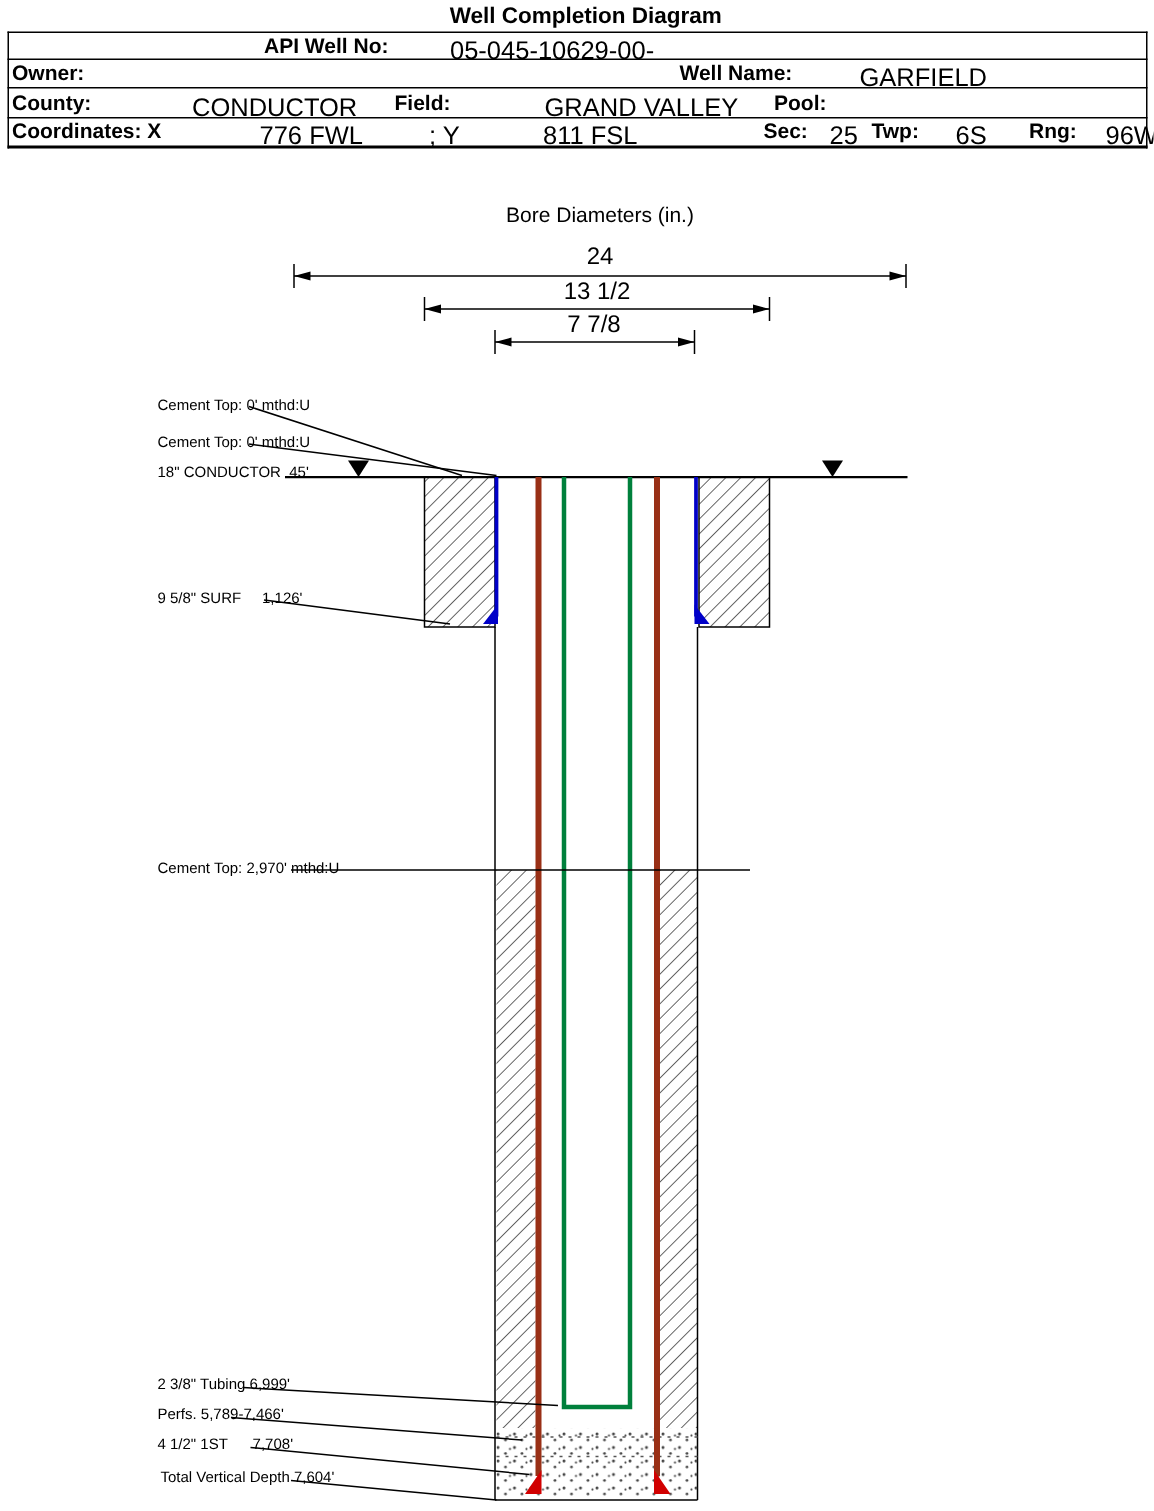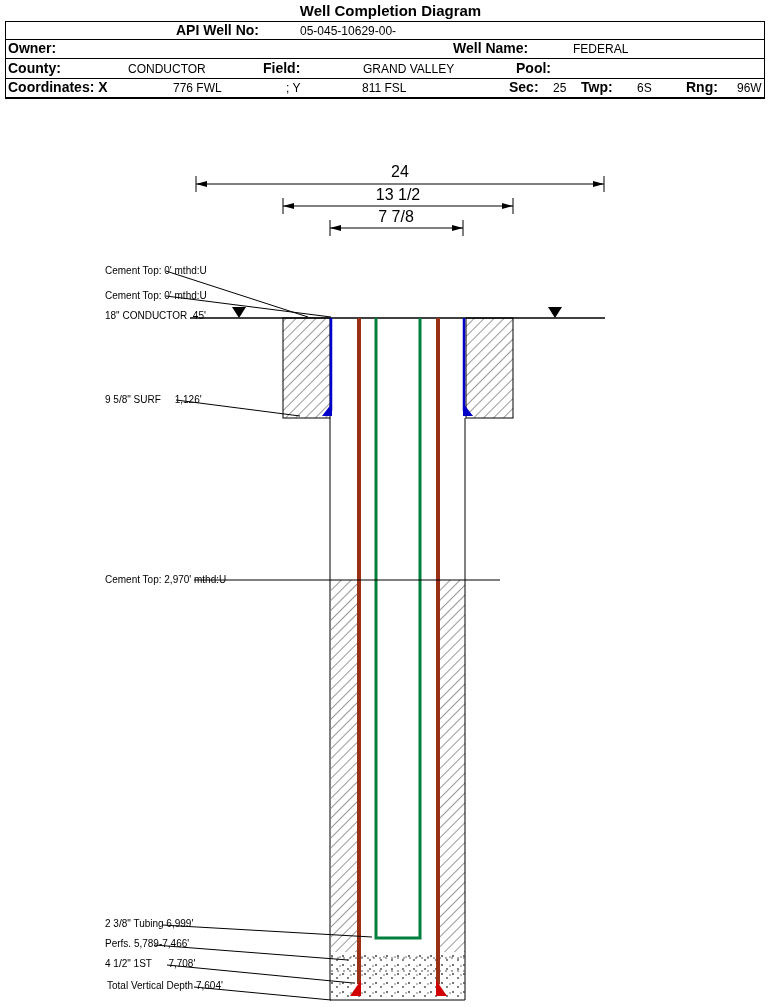--- a/index.html
+++ b/index.html
@@ -1,21 +1,21 @@
 <!DOCTYPE html>
 <html><head>
 <meta charset="utf-8">
 <style>
   html,body{margin:0;padding:0;background:#fff;}
   #stage{position:relative;width:769px;height:1007px;background:#fff;
          font-family:"Liberation Sans",sans-serif;color:#000;overflow:hidden;padding-left:12px;}
   .abs{position:absolute;white-space:nowrap;}
   .hline,.vline{position:absolute;background:#000;}
   .b14{font-weight:bold;font-size:14px;}
-  .v12{font-size:12px;}
+  .v12{font-size:17px;}
   .title{position:absolute;top:2px;left:0;width:100%;text-align:center;font-size:15px;font-weight:bold;}
   .note{position:absolute;top:103px;left:0;width:100%;text-align:center;font-size:9px;font-weight:bold;}
   .diagram-title{position:absolute;top:135px;left:200px;width:400px;text-align:center;font-size:14px;}
   .dim-label{position:absolute;width:120px;text-align:center;font-size:16px;}
   .anno{position:absolute;font-size:10px;white-space:pre;margin-left:47px;}
   svg{position:absolute;top:0;left:0;}
 </style>
 </head>
 <body>
 
@@ -29,40 +29,41 @@
   <div class="hline" style="top:78px;left:5px;width:760px;height:1px"></div>
   <div class="hline" style="top:97px;left:5px;width:760px;height:2px"></div>
   <div class="vline" style="top:21px;left:5px;width:1px;height:78px"></div>
   <div class="vline" style="top:21px;left:764px;width:1px;height:78px"></div>
 
   <div class="abs b14" style="top:22px;left:176px">API Well No:</div>
   <div class="abs v12" style="top:24px;left:300px">05-045-10629-00-</div>
 
   <div class="abs b14" style="top:40px;left:8px">Owner:</div>
   <div class="abs b14" style="top:40px;left:453px">Well Name:</div>
-  <div class="abs v12" style="top:42px;left:573px">FEDERAL</div>
+  <div class="abs v12" style="top:42px;left:573px">GARFIELD</div>
 
   <div class="abs b14" style="top:60px;left:8px">County:</div>
   <div class="abs v12" style="top:62px;left:128px">CONDUCTOR</div>
   <div class="abs b14" style="top:60px;left:263px">Field:</div>
   <div class="abs v12" style="top:62px;left:363px">GRAND VALLEY</div>
   <div class="abs b14" style="top:60px;left:516px">Pool:</div>
 
   <div class="abs b14" style="top:79px;left:8px">Coordinates: X</div>
   <div class="abs v12" style="top:81px;left:173px">776 FWL</div>
   <div class="abs v12" style="top:81px;left:286px">; Y</div>
   <div class="abs v12" style="top:81px;left:362px">811 FSL</div>
   <div class="abs b14" style="top:79px;left:509px">Sec:</div>
   <div class="abs v12" style="top:81px;left:553px">25</div>
   <div class="abs b14" style="top:79px;left:581px">Twp:</div>
   <div class="abs v12" style="top:81px;left:637px">6S</div>
   <div class="abs b14" style="top:79px;left:686px">Rng:</div>
   <div class="abs v12" style="top:81px;left:737px">96W</div>
 
 
+  <div class="diagram-title">Bore Diameters (in.)</div>
   <div class="dim-label" style="top:163px;left:340px">24</div>
   <div class="dim-label" style="top:186px;left:338px">13 1/2</div>
   <div class="dim-label" style="top:208px;left:336px">7 7/8</div>
 
   <svg width="769" height="1007" viewBox="0 0 769 1007">
     <defs>
       <pattern id="hatch" patternUnits="userSpaceOnUse" width="7" height="7" patternTransform="rotate(45)">
         <line x1="0" y1="0" x2="0" y2="7" stroke="#000" stroke-width="0.8"></line>
       </pattern>
       <pattern id="dots" patternUnits="userSpaceOnUse" width="11" height="9">

